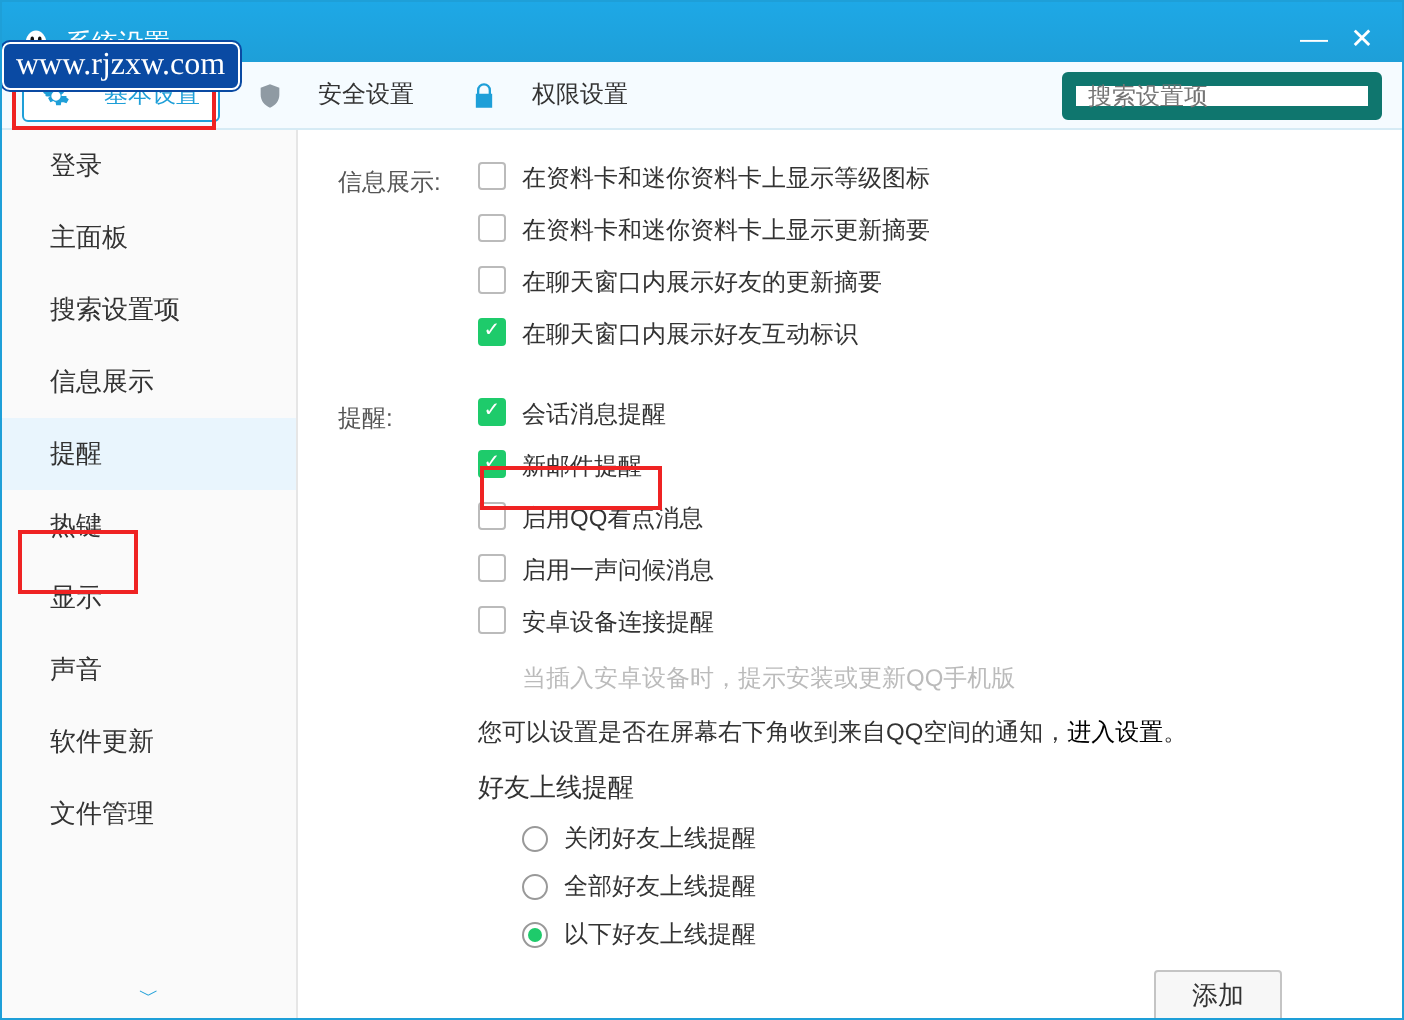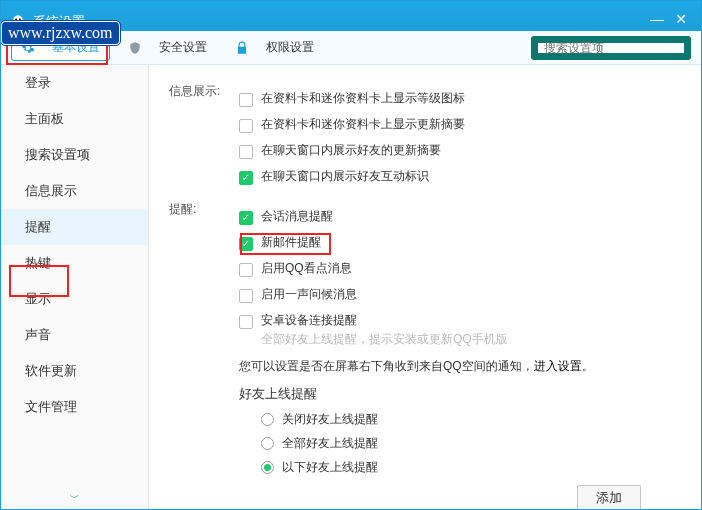--- a/index.html
+++ b/index.html
@@ -21,21 +21,21 @@
 .search .sico{width:14px;height:14px;color:#aaa}
 .body{display:flex;height:calc(100% - 64px)}
 .sidebar{width:148px;background:#fafafa;border-right:1px solid #e6e6e6;overflow-y:auto;position:relative}
 .side-item{height:36px;line-height:36px;padding-left:24px;color:#333;font-size:13px;cursor:pointer}
 .side-item.sel{background:#e9f5fd}
 .side-arrow{position:absolute;bottom:4px;left:50%;transform:translateX(-50%);color:#1e9fd8;font-size:10px}
 .content{flex:1;padding:16px 20px;overflow-y:auto;color:#333;font-size:13px}
 .section{display:flex;margin-bottom:14px}
 .sec-label{width:70px;color:#555;flex-shrink:0;padding-top:2px}
 .sec-body{flex:1}
-.ck-row{display:flex;align-items:flex-end;height:26px;gap:8px}
+.ck-row{display:flex;align-items:flex-start;height:26px;gap:8px}
 .ck{width:14px;height:14px;border:1px solid #bbb;border-radius:2px;display:inline-flex;align-items:center;justify-content:center;background:#fff;flex-shrink:0}
 .ck.checked{background:#1ecb6b;border-color:#1ecb6b}
 .ck.checked::after{content:"✓";color:#fff;font-size:10px;line-height:10px}
 .radio-row{display:flex;align-items:center;height:24px;gap:8px}
 .radio{width:13px;height:13px;border:1px solid #999;border-radius:50%;display:inline-flex;align-items:center;justify-content:center;background:#fff;flex-shrink:0}
 .radio.checked::after{content:"";width:7px;height:7px;border-radius:50%;background:#1ecb6b}
 .hint{color:#bbb;font-size:12px;padding-left:22px;margin-top:2px}
 .subhead{font-size:13px;color:#333;margin-top:10px;margin-bottom:4px}
 .link{color:#000000;cursor:pointer}
 .addbtn{display:inline-block;border:1px solid #c4c4c4;border-radius:2px;padding:3px 18px;background:#f7f7f7;cursor:pointer;margin-top:6px;font-size:13px}
@@ -147,21 +147,21 @@
               <span>启用QQ看点消息</span>
             </div>
           <div class="ck-row">
               <span class="ck"></span>
               <span>启用一声问候消息</span>
             </div>
           <div class="ck-row">
               <span class="ck"></span>
               <span>安卓设备连接提醒</span>
             </div>
-          <div class="hint">全部好友上线提醒，提示安装或更新QQ手机版</div>
+          <div class="hint">当插入安卓设备时，提示安装或更新QQ手机版</div>
 
           <div class="subhead">
             <span>您可以设置是否在屏幕右下角收到来自QQ空间的通知，</span><span class="link">进入设置</span><span>。</span>
           </div>
 
           <div class="subhead" style="font-weight:normal">好友上线提醒</div>
           <div style="padding-left:22px">
             <div class="radio-row">
                 <span class="radio"></span>
                 <span>关闭好友上线提醒</span>

